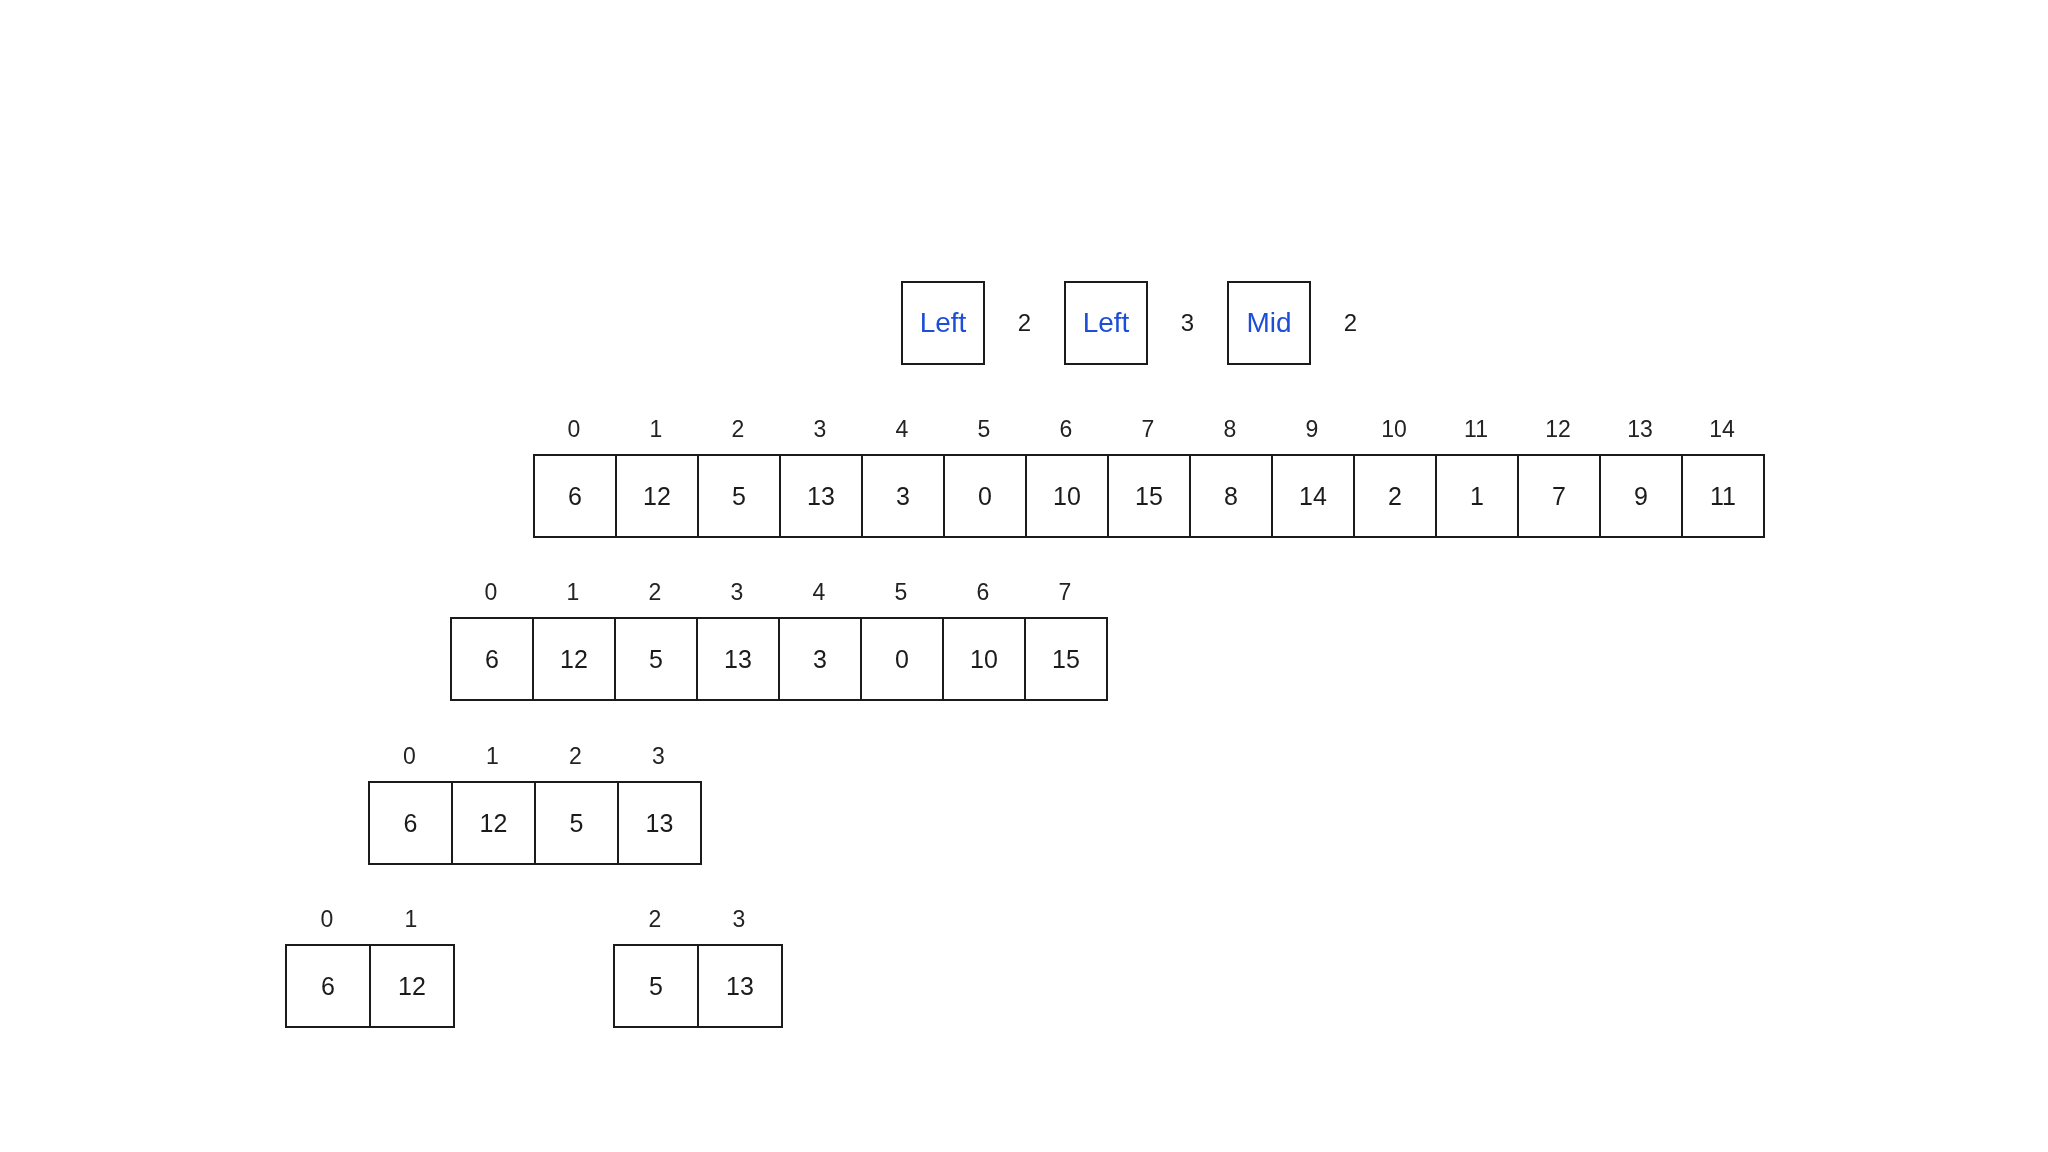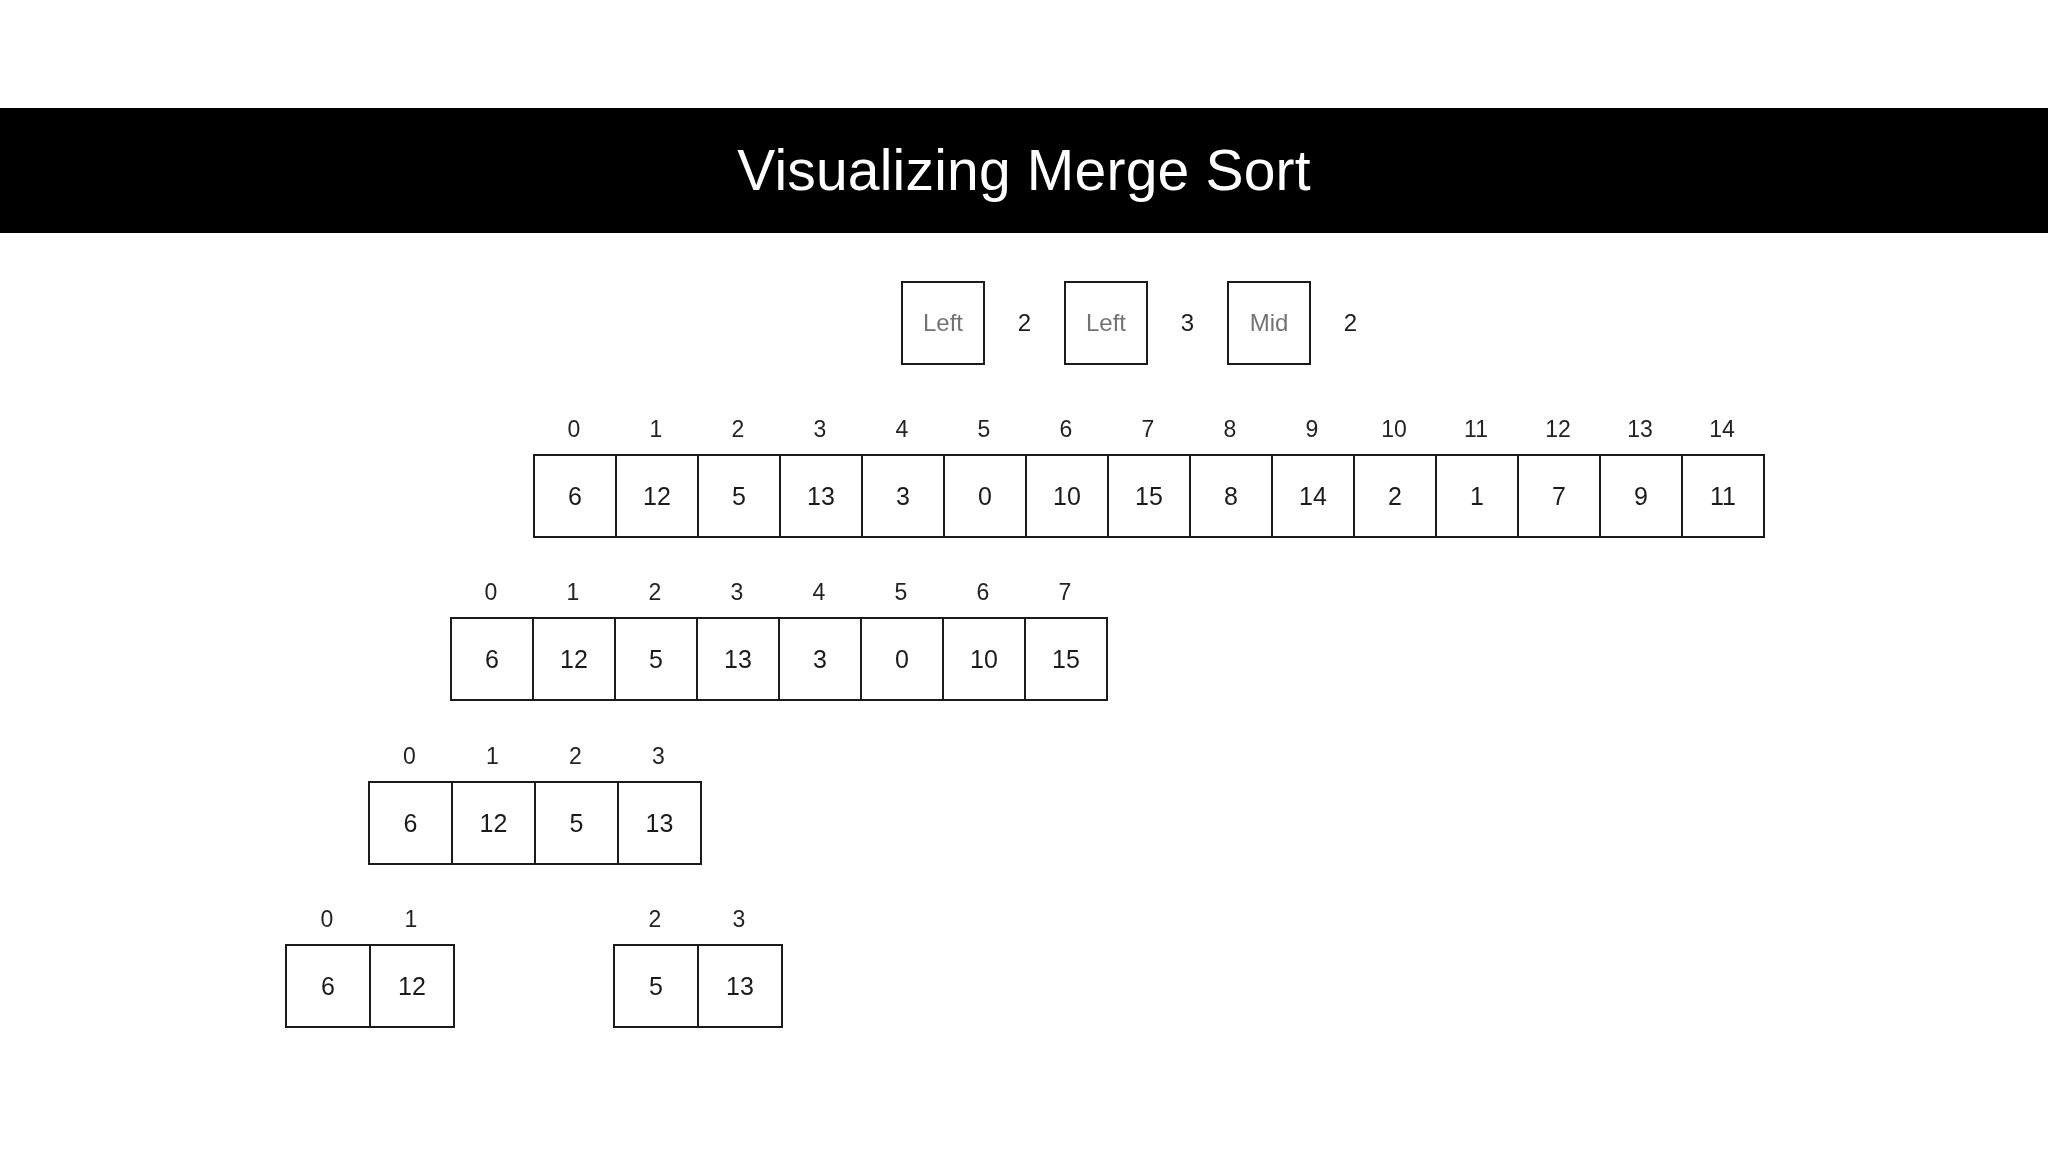--- a/index.html
+++ b/index.html
@@ -56,22 +56,22 @@
     align-items: center;
   }
   .legend-box {
     width: 84px;
     height: 84px;
     border: 2px solid #1b1b1b;
     background: #ffffff;
     display: flex;
     align-items: center;
     justify-content: center;
-    font-size: 24px;
-    color: #737373;
+    font-size: 28px;
+    color: #1d4ed8;
     font-family: "Liberation Sans", sans-serif;
   }
   .legend-value {
     width: 79px;
     text-align: center;
     font-size: 24px;
     color: #1b1b1b;
     font-family: "Liberation Sans", sans-serif;
   }
 
@@ -112,23 +112,20 @@
     font-family: "Liberation Sans", sans-serif;
     margin-right: -2px;
   }
   .cell:last-child { margin-right: 0; }
 </style>
 </head>
 <body>
 
 <div id="stage">
 
-  <div class="title-band">
-    <div class="title-text">Visualizing Merge Sort</div>
-  </div>
 
   <div class="legend-row" id="legend-row">
       <div class="legend-group">
         <div class="legend-box">Left</div>
         <div class="legend-value">2</div>
       </div>
       <div class="legend-group">
         <div class="legend-box">Left</div>
         <div class="legend-value">3</div>
       </div>

